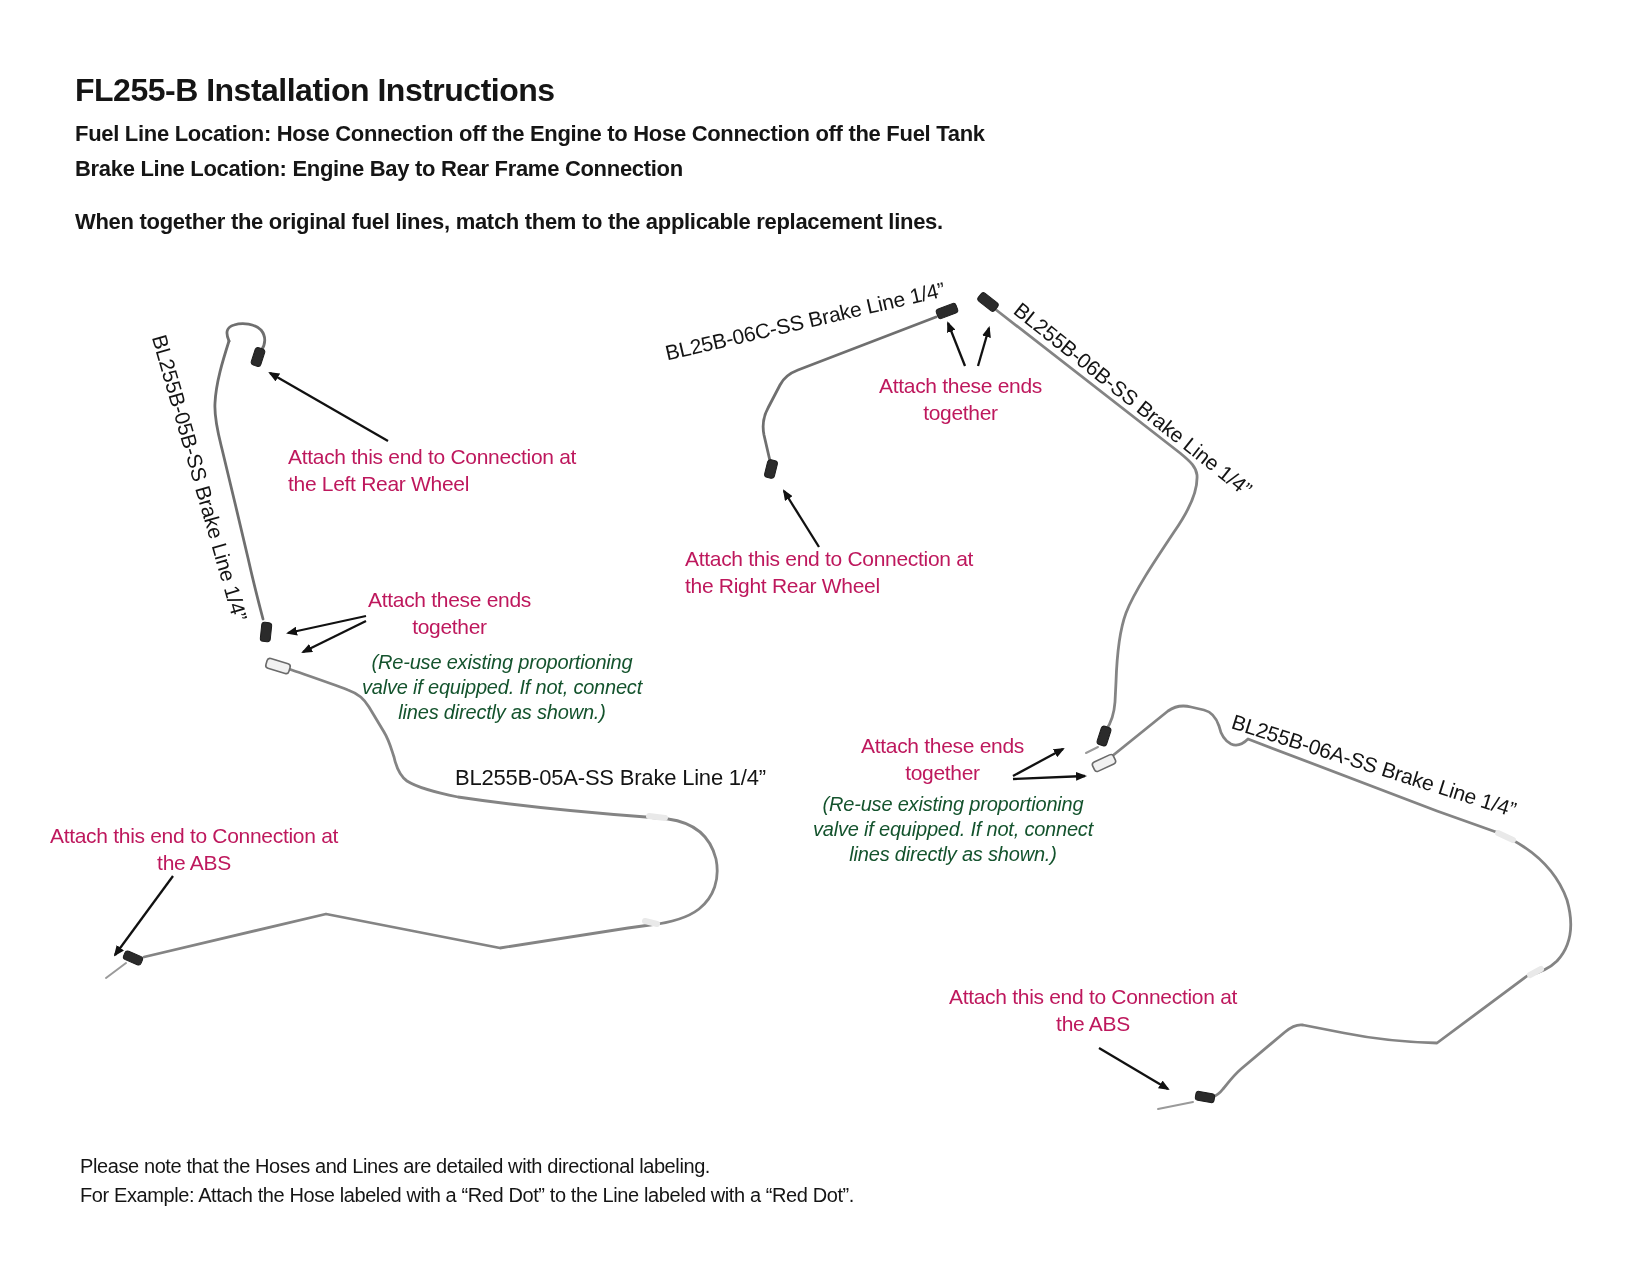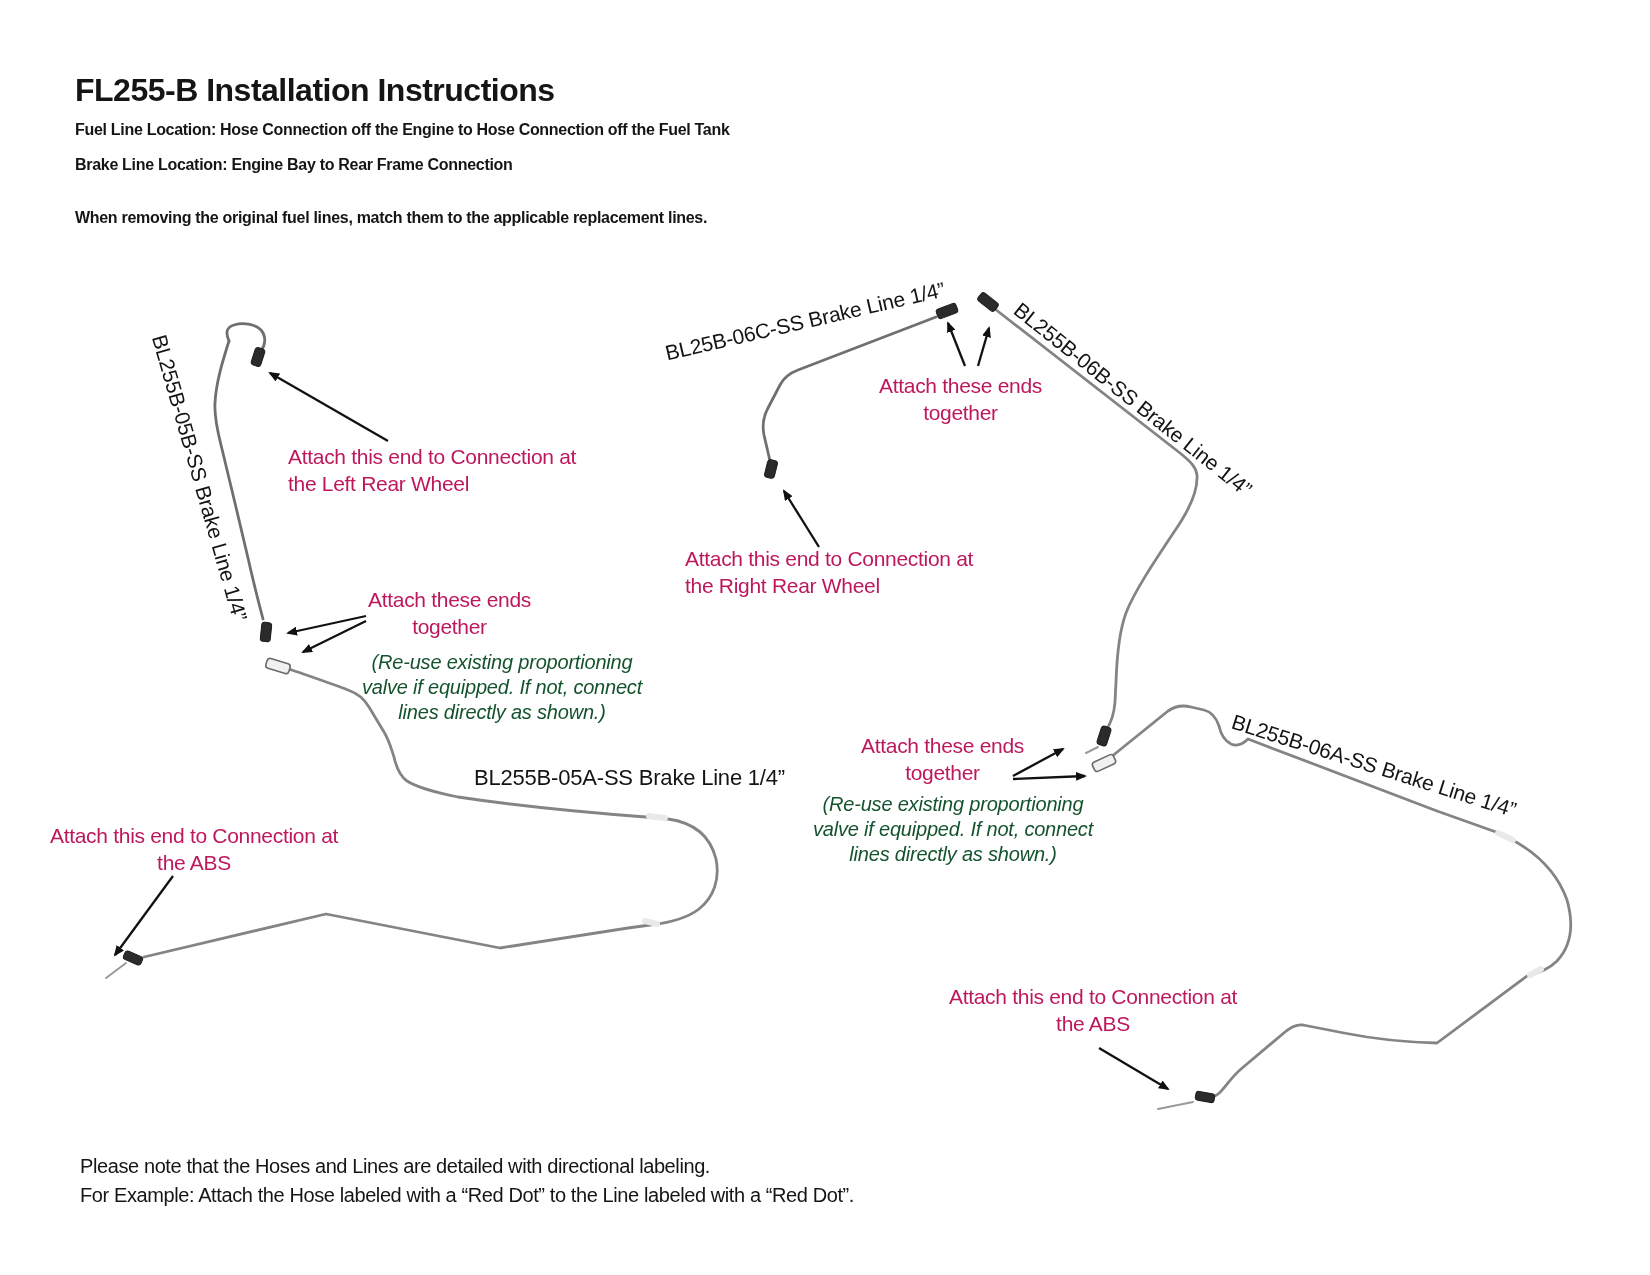--- a/index.html
+++ b/index.html
@@ -2,21 +2,21 @@
 <html><head>
 <meta charset="utf-8">
 <style>
   html,body{margin:0;padding:0;background:#ffffff;}
   .page{
     position:relative;width:1593px;height:1275px;background:#ffffff;overflow:hidden;
     font-family:"Liberation Sans",sans-serif;color:#151515;
   }
   .abs{position:absolute;}
   .title{font-size:32px;font-weight:bold;letter-spacing:-0.5px;}
-  .subtitle{font-size:16px;font-weight:bold;letter-spacing:-0.3px;}
+  .subtitle{font-size:22px;font-weight:bold;letter-spacing:-0.3px;}
   .footnote{font-size:20px;font-weight:normal;letter-spacing:-0.4px;line-height:29px;}
   .anno{font-size:21px;letter-spacing:-0.3px;line-height:27px;color:#be185d;}
   .anno.center{text-align:center;}
   .note{font-size:20px;font-style:italic;letter-spacing:-0.2px;line-height:25px;text-align:center;color:#14532d;}
   .partlabel{font-size:21px;letter-spacing:-0.2px;white-space:nowrap;transform-origin:0 0;color:#141414;}
   svg{position:absolute;left:0;top:0;}
   .tube{fill:none;stroke:#848484;stroke-width:2.8;stroke-linecap:round;stroke-linejoin:round;}
   .tube2{fill:none;stroke:#6f6f6f;stroke-width:2.8;stroke-linecap:round;stroke-linejoin:round;}
   .tail{fill:none;stroke:#9a9a9a;stroke-width:2;stroke-linecap:round;}
   .gapmark{fill:none;stroke:#e9e9e9;stroke-width:6;stroke-linecap:round;}
@@ -25,21 +25,21 @@
   .arrow{fill:none;stroke:#111111;stroke-width:2.3;}
 </style>
 </head>
 <body>
 
 <div class="page">
 
   <div class="abs title" style="left:75px;top:72px;">FL255-B  Installation Instructions</div>
   <div class="abs subtitle" style="left:75px;top:121px;">Fuel Line Location: Hose Connection off the Engine to Hose Connection off the Fuel Tank</div>
   <div class="abs subtitle" style="left:75px;top:156px;">Brake Line Location: Engine Bay to Rear Frame Connection</div>
-  <div class="abs subtitle" style="left:75px;top:209px;">When removing the original fuel lines, match them to the applicable replacement lines.</div>
+  <div class="abs subtitle" style="left:75px;top:209px;">When together the original fuel lines, match them to the applicable replacement lines.</div>
 
   <svg width="1650" height="1275" viewBox="0 0 1650 1275">
     <defs>
       <marker id="ah" markerWidth="11" markerHeight="9" refX="9" refY="4.5" orient="auto" markerUnits="userSpaceOnUse">
         <path d="M0,0 L11,4.5 L0,9 Z" fill="#111111"></path>
       </marker>
     </defs>
 
     <path class="tube2" d="M 229,341 C 225,332 227,327 234,325 C 243,322 255,324 261,330 C 266,336 266,344 261,351"></path>
     <path class="tube2" d="M 229,341 C 223,360 216,382 215,403 C 214,419 219,437 222,449 C 230,482 240,524 248,558 C 252,576 258,600 263,619"></path>
@@ -99,21 +99,21 @@
     <path class="arrow" marker-end="url(#ah)" d="M 978,366 L 989,328"></path>
     <path class="arrow" marker-end="url(#ah)" d="M 1013,776 L 1063,749"></path>
     <path class="arrow" marker-end="url(#ah)" d="M 1013,779 L 1085,776"></path>
     <path class="arrow" marker-end="url(#ah)" d="M 1099,1048 L 1168,1089"></path>
   </svg>
 
   <div class="abs partlabel" style="left:170px;top:332px;transform:rotate(74deg);">BL255B-05B-SS Brake Line 1/4”</div>
   <div class="abs partlabel" style="left:663px;top:342px;transform:rotate(-13deg);">BL25B-06C-SS Brake Line 1/4”</div>
   <div class="abs partlabel" style="left:1024px;top:298px;transform:rotate(38.5deg);">BL255B-06B-SS Brake Line 1/4”</div>
   <div class="abs partlabel" style="left:1236px;top:710px;transform:rotate(17.5deg);">BL255B-06A-SS Brake Line 1/4”</div>
-  <div class="abs partlabel" style="left:455px;top:765px;font-size:22px;margin-left:19px;">BL255B-05A-SS Brake Line 1/4”</div>
+  <div class="abs partlabel" style="left:455px;top:765px;font-size:22px;">BL255B-05A-SS Brake Line 1/4”</div>
 
   <div class="abs anno" style="left:288px;top:443px;width:310px;">Attach this end to Connection at the Left Rear Wheel</div>
   <div class="abs anno center" style="left:352px;top:586px;width:195px;">Attach these ends together</div>
   <div class="abs note" style="left:352px;top:650px;width:300px;">(Re-use existing proportioning valve if equipped. If not, connect lines directly as shown.)</div>
   <div class="abs anno center" style="left:39px;top:822px;width:310px;">Attach this end to Connection at the ABS</div>
   <div class="abs anno center" style="left:863px;top:372px;width:195px;">Attach these ends together</div>
   <div class="abs anno" style="left:685px;top:545px;width:310px;">Attach this end to Connection at the Right Rear Wheel</div>
   <div class="abs anno center" style="left:845px;top:732px;width:195px;">Attach these ends together</div>
   <div class="abs note" style="left:803px;top:792px;width:300px;">(Re-use existing proportioning valve if equipped. If not, connect lines directly as shown.)</div>
   <div class="abs anno center" style="left:938px;top:983px;width:310px;">Attach this end to Connection at the ABS</div>

